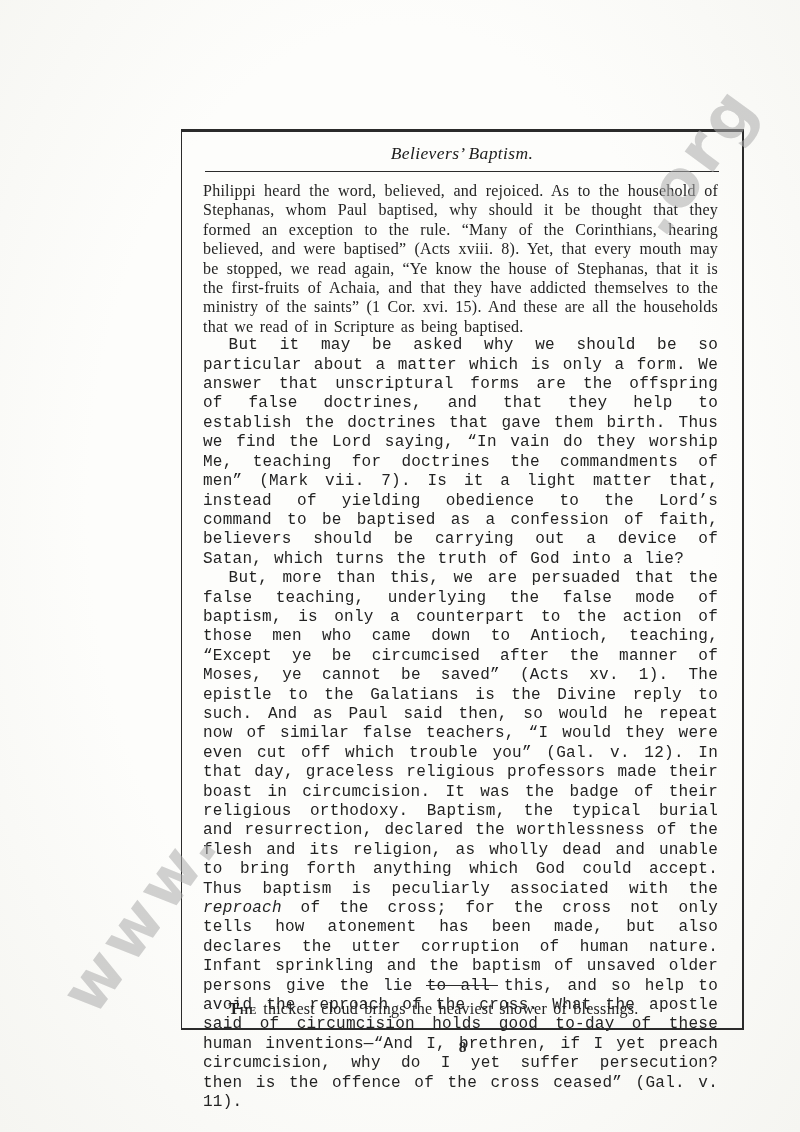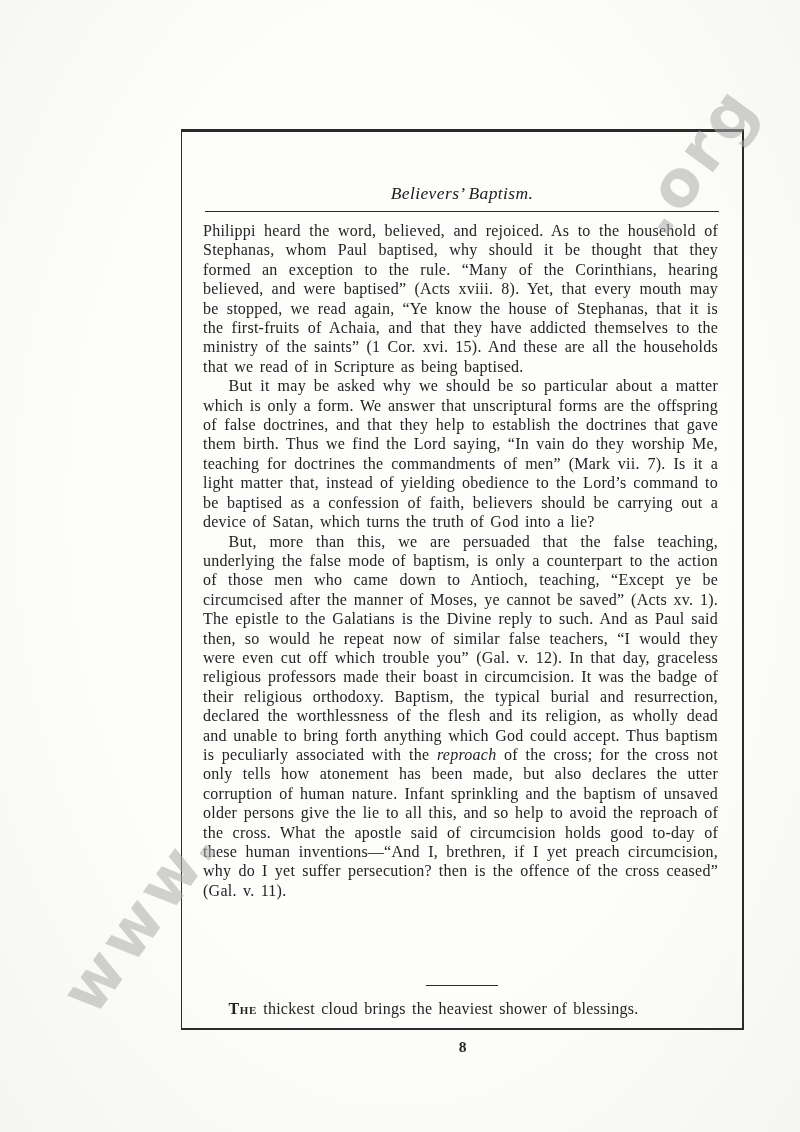--- a/index.html
+++ b/index.html
@@ -58,41 +58,41 @@
     border-width: 3px 2px 2px 1px;
     z-index: 2;
   }
   .running-head {
     text-align: center;
     padding-top: 11px;
     font-style: italic;
     font-size: 17.5px;
     letter-spacing: 0.4px;
     color: #202020;
-    margin-top: 40px;
   }
   .head-rule {
     height: 1px;
     background: #2b2b2b;
     margin: 7px 23px 0 23px;
   }
   .body-text {
     margin: 9px 24px 0 21px;
     text-align: justify;
     font-size: 16px;
     line-height: 19.4px;
     letter-spacing: 0.25px;
     word-spacing: 2px;
     color: #232323;
   }
   .body-text p {
     margin: 0;
   }
   .body-text p.indent {
     text-indent: 1.6em;
+    font-family: Liberation Mono, monospace;
   }
   .footer-rule {
     position: absolute;
     left: 50%;
     transform: translateX(-50%);
     bottom: 42px;
     width: 72px;
     height: 1px;
     background: #2b2b2b;
   }

